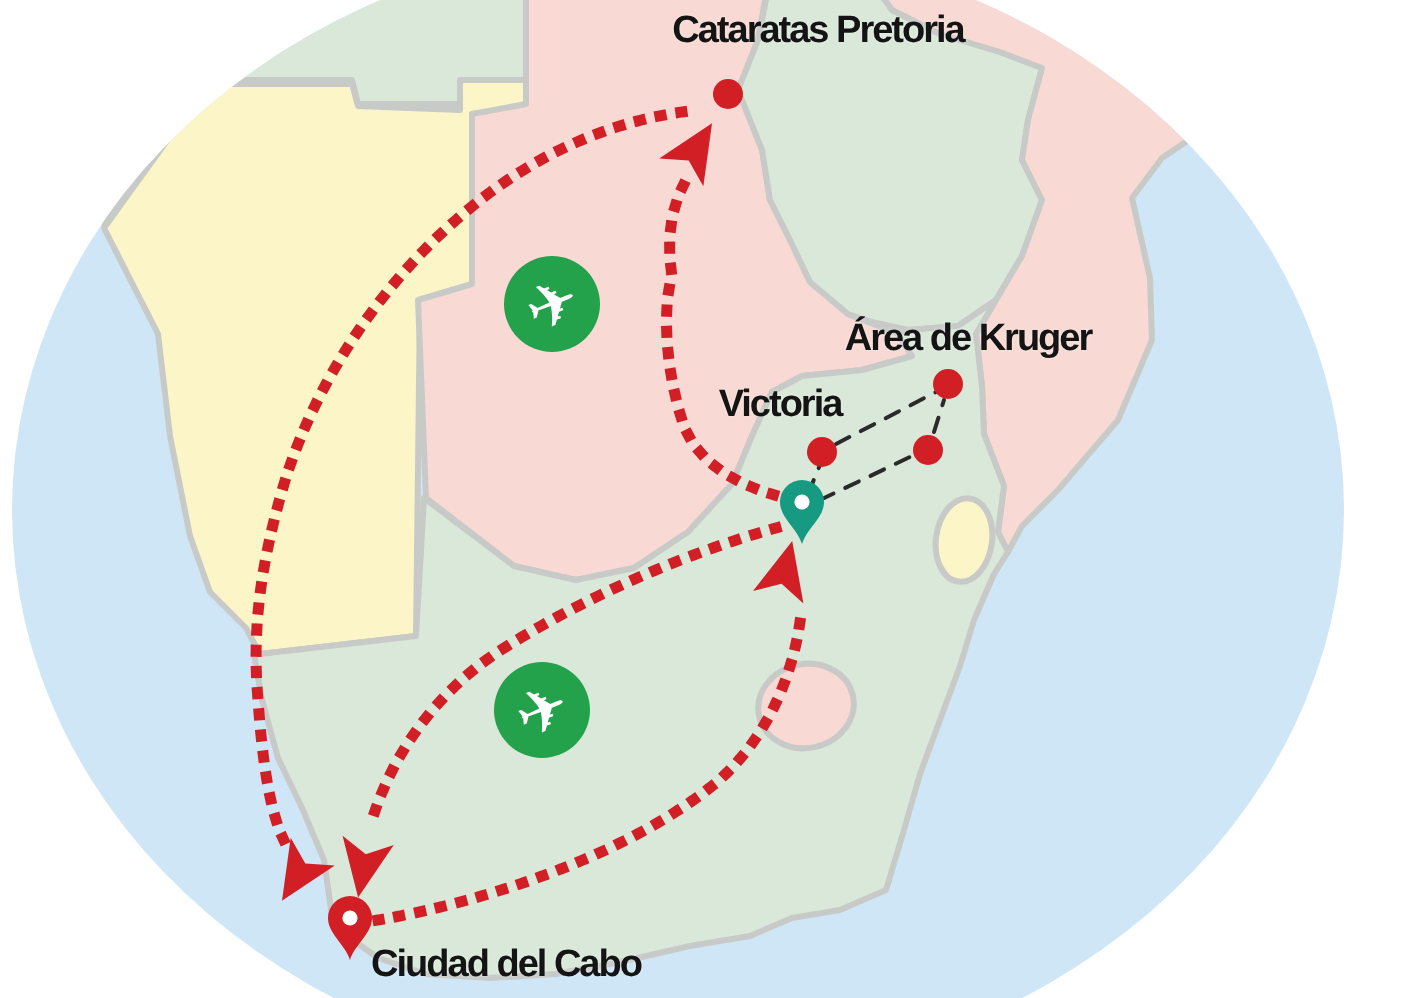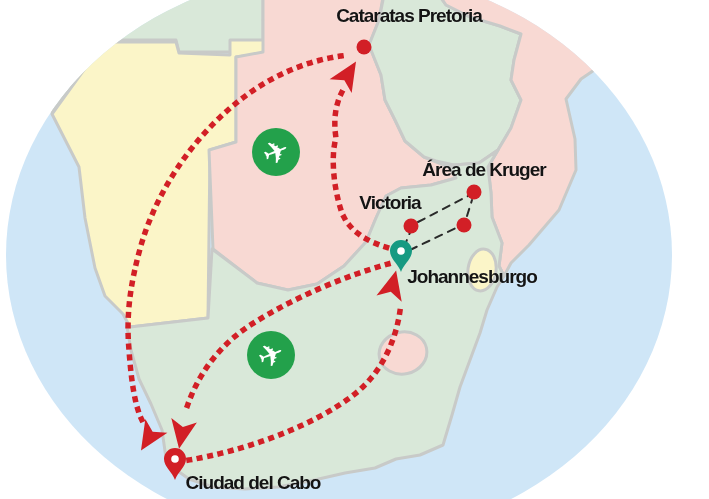--- a/index.html
+++ b/index.html
@@ -88,16 +88,15 @@
           <path style="fill:var(--route-red)" d="M0,18 C-2.5,10 -11,5 -11,-3 A11,11 0 1 1 11,-3 C11,5 2.5,10 0,18 Z"></path>
           <circle cx="0" cy="-3" r="3.8" fill="#fff"></circle>
         </g>
       </g>
     </svg>
   </div>
 
   <div class="map-label" style="left:409px;top:5px;">Cataratas Pretoria</div>
   <div class="map-label" style="left:468px;top:159px;margin-left:16px;">Área de Kruger</div>
   <div class="map-label" style="left:390px;top:192px;">Victoria</div>
-  <div class="map-label" style="left:472px;top:266px;">Johannesburgo</div>
   <div class="map-label" style="left:253px;top:472px;">Ciudad del Cabo</div>
 
 </div>
 
 </body></html>

